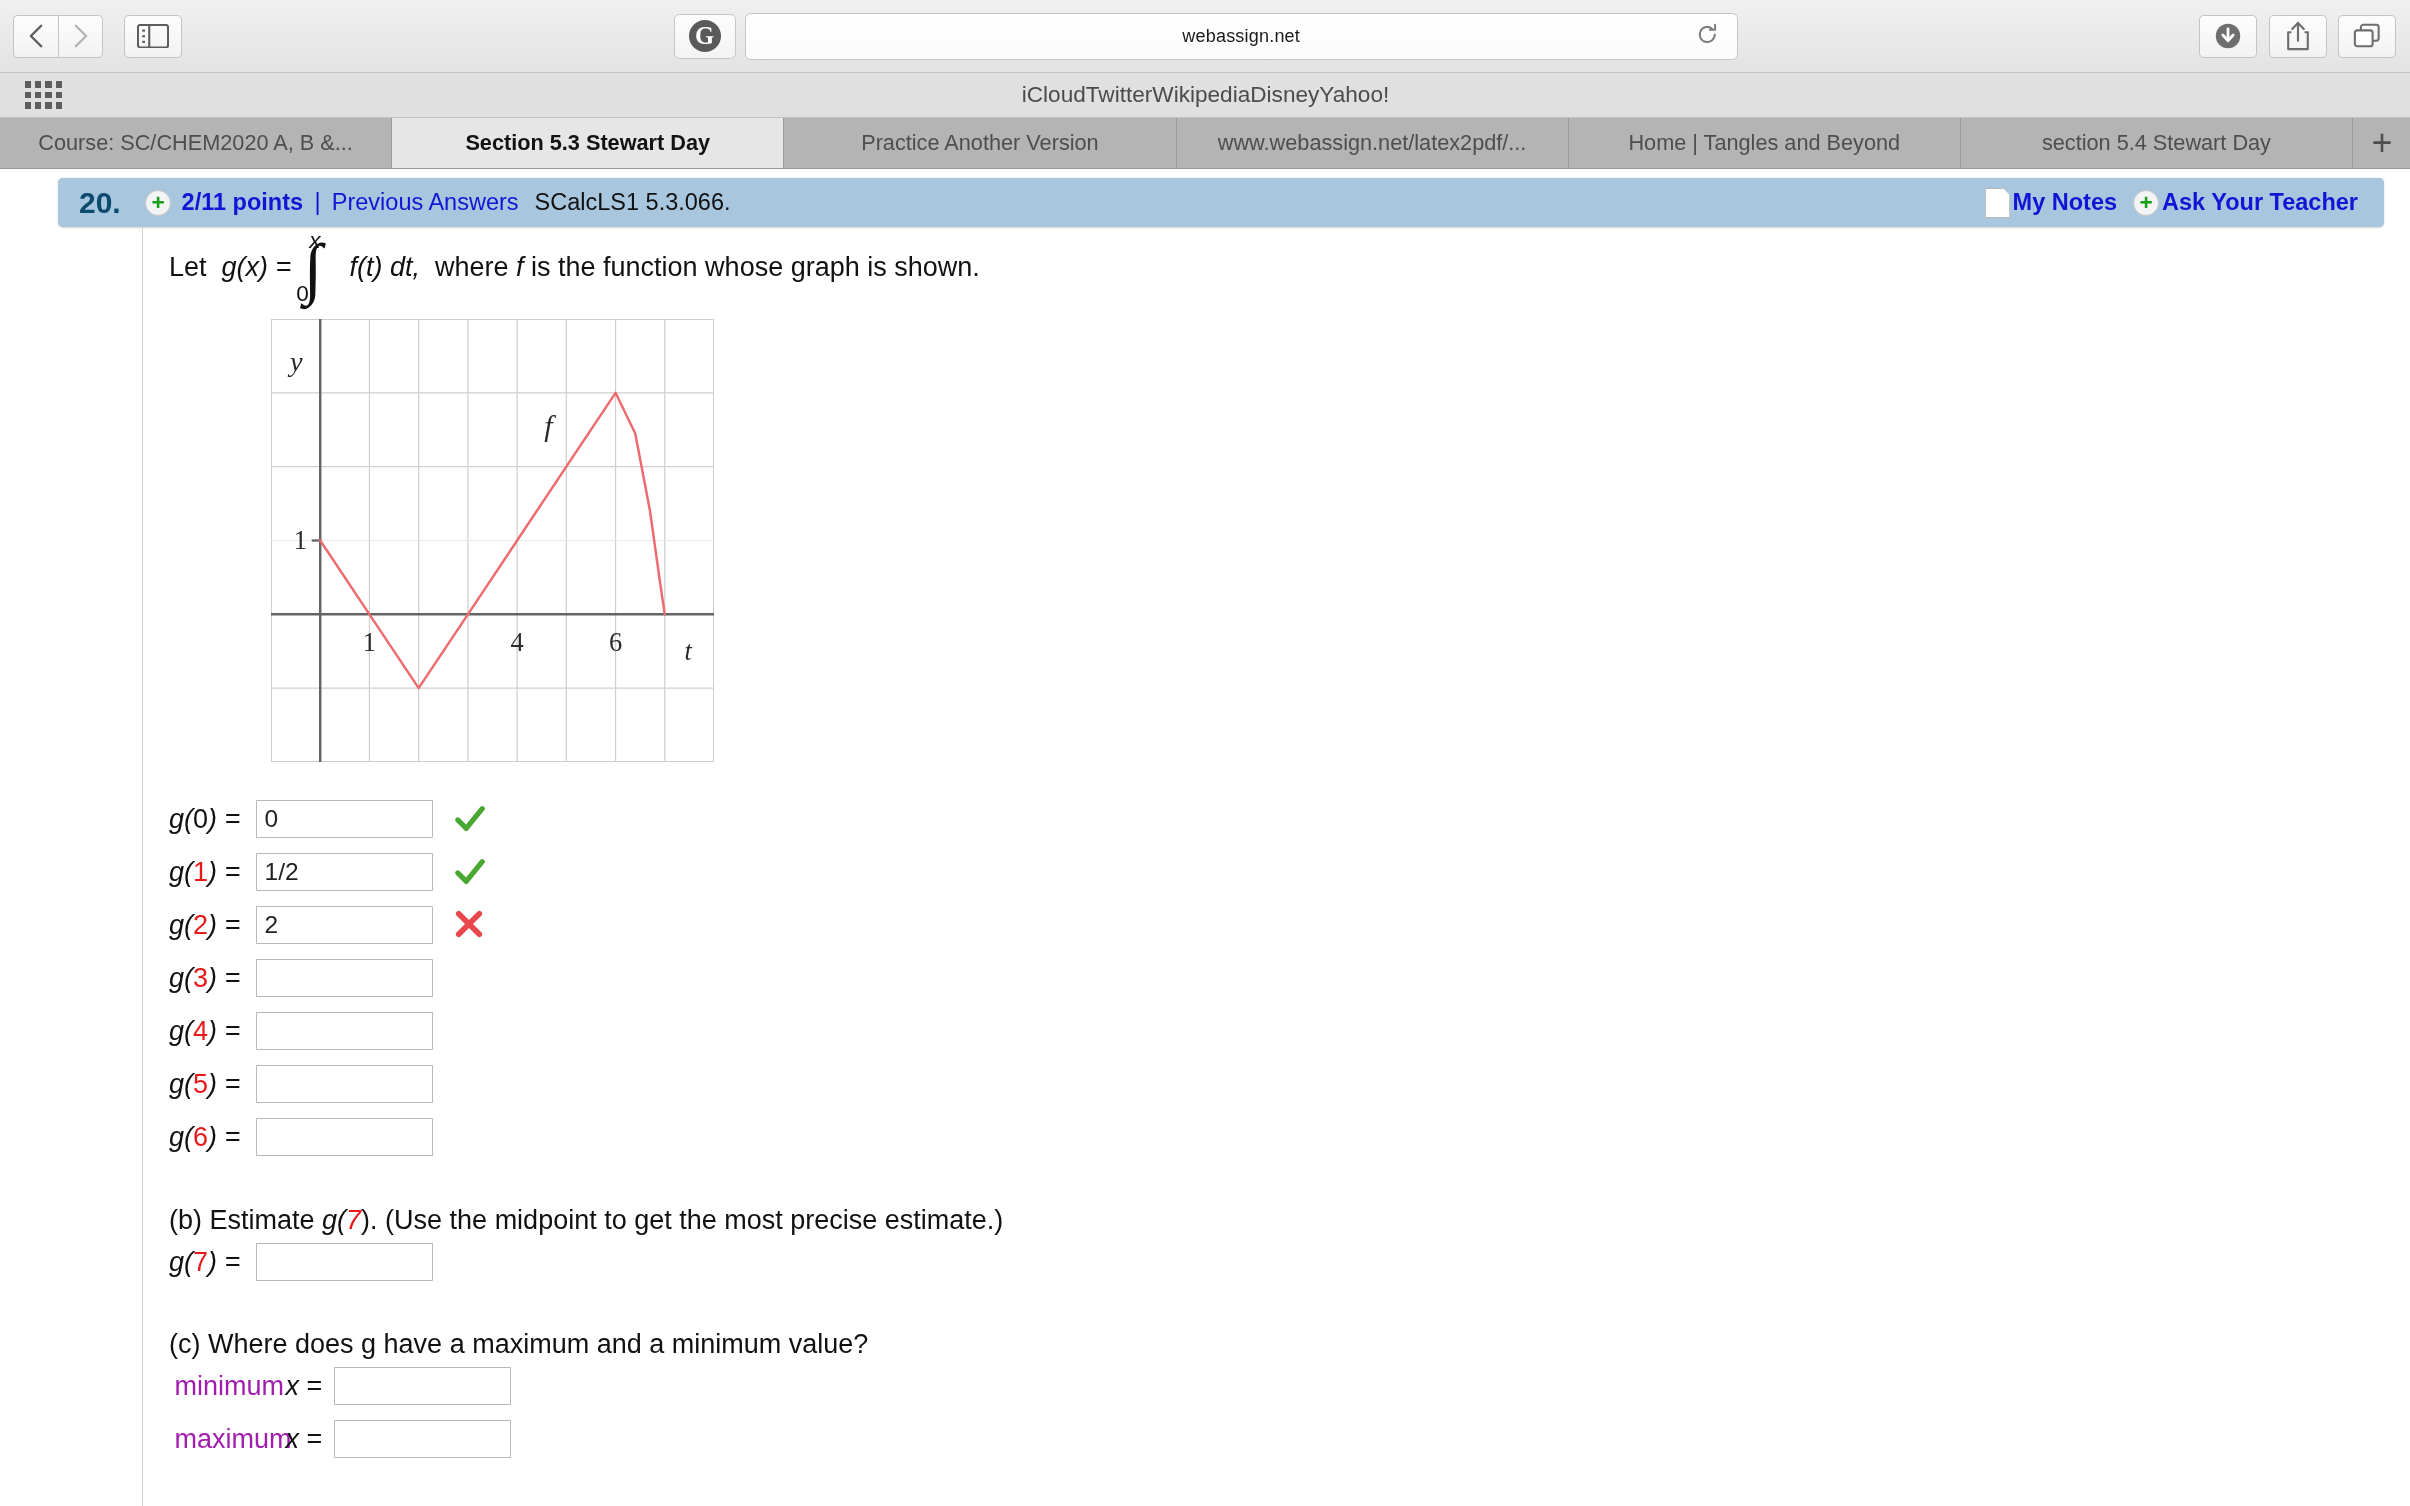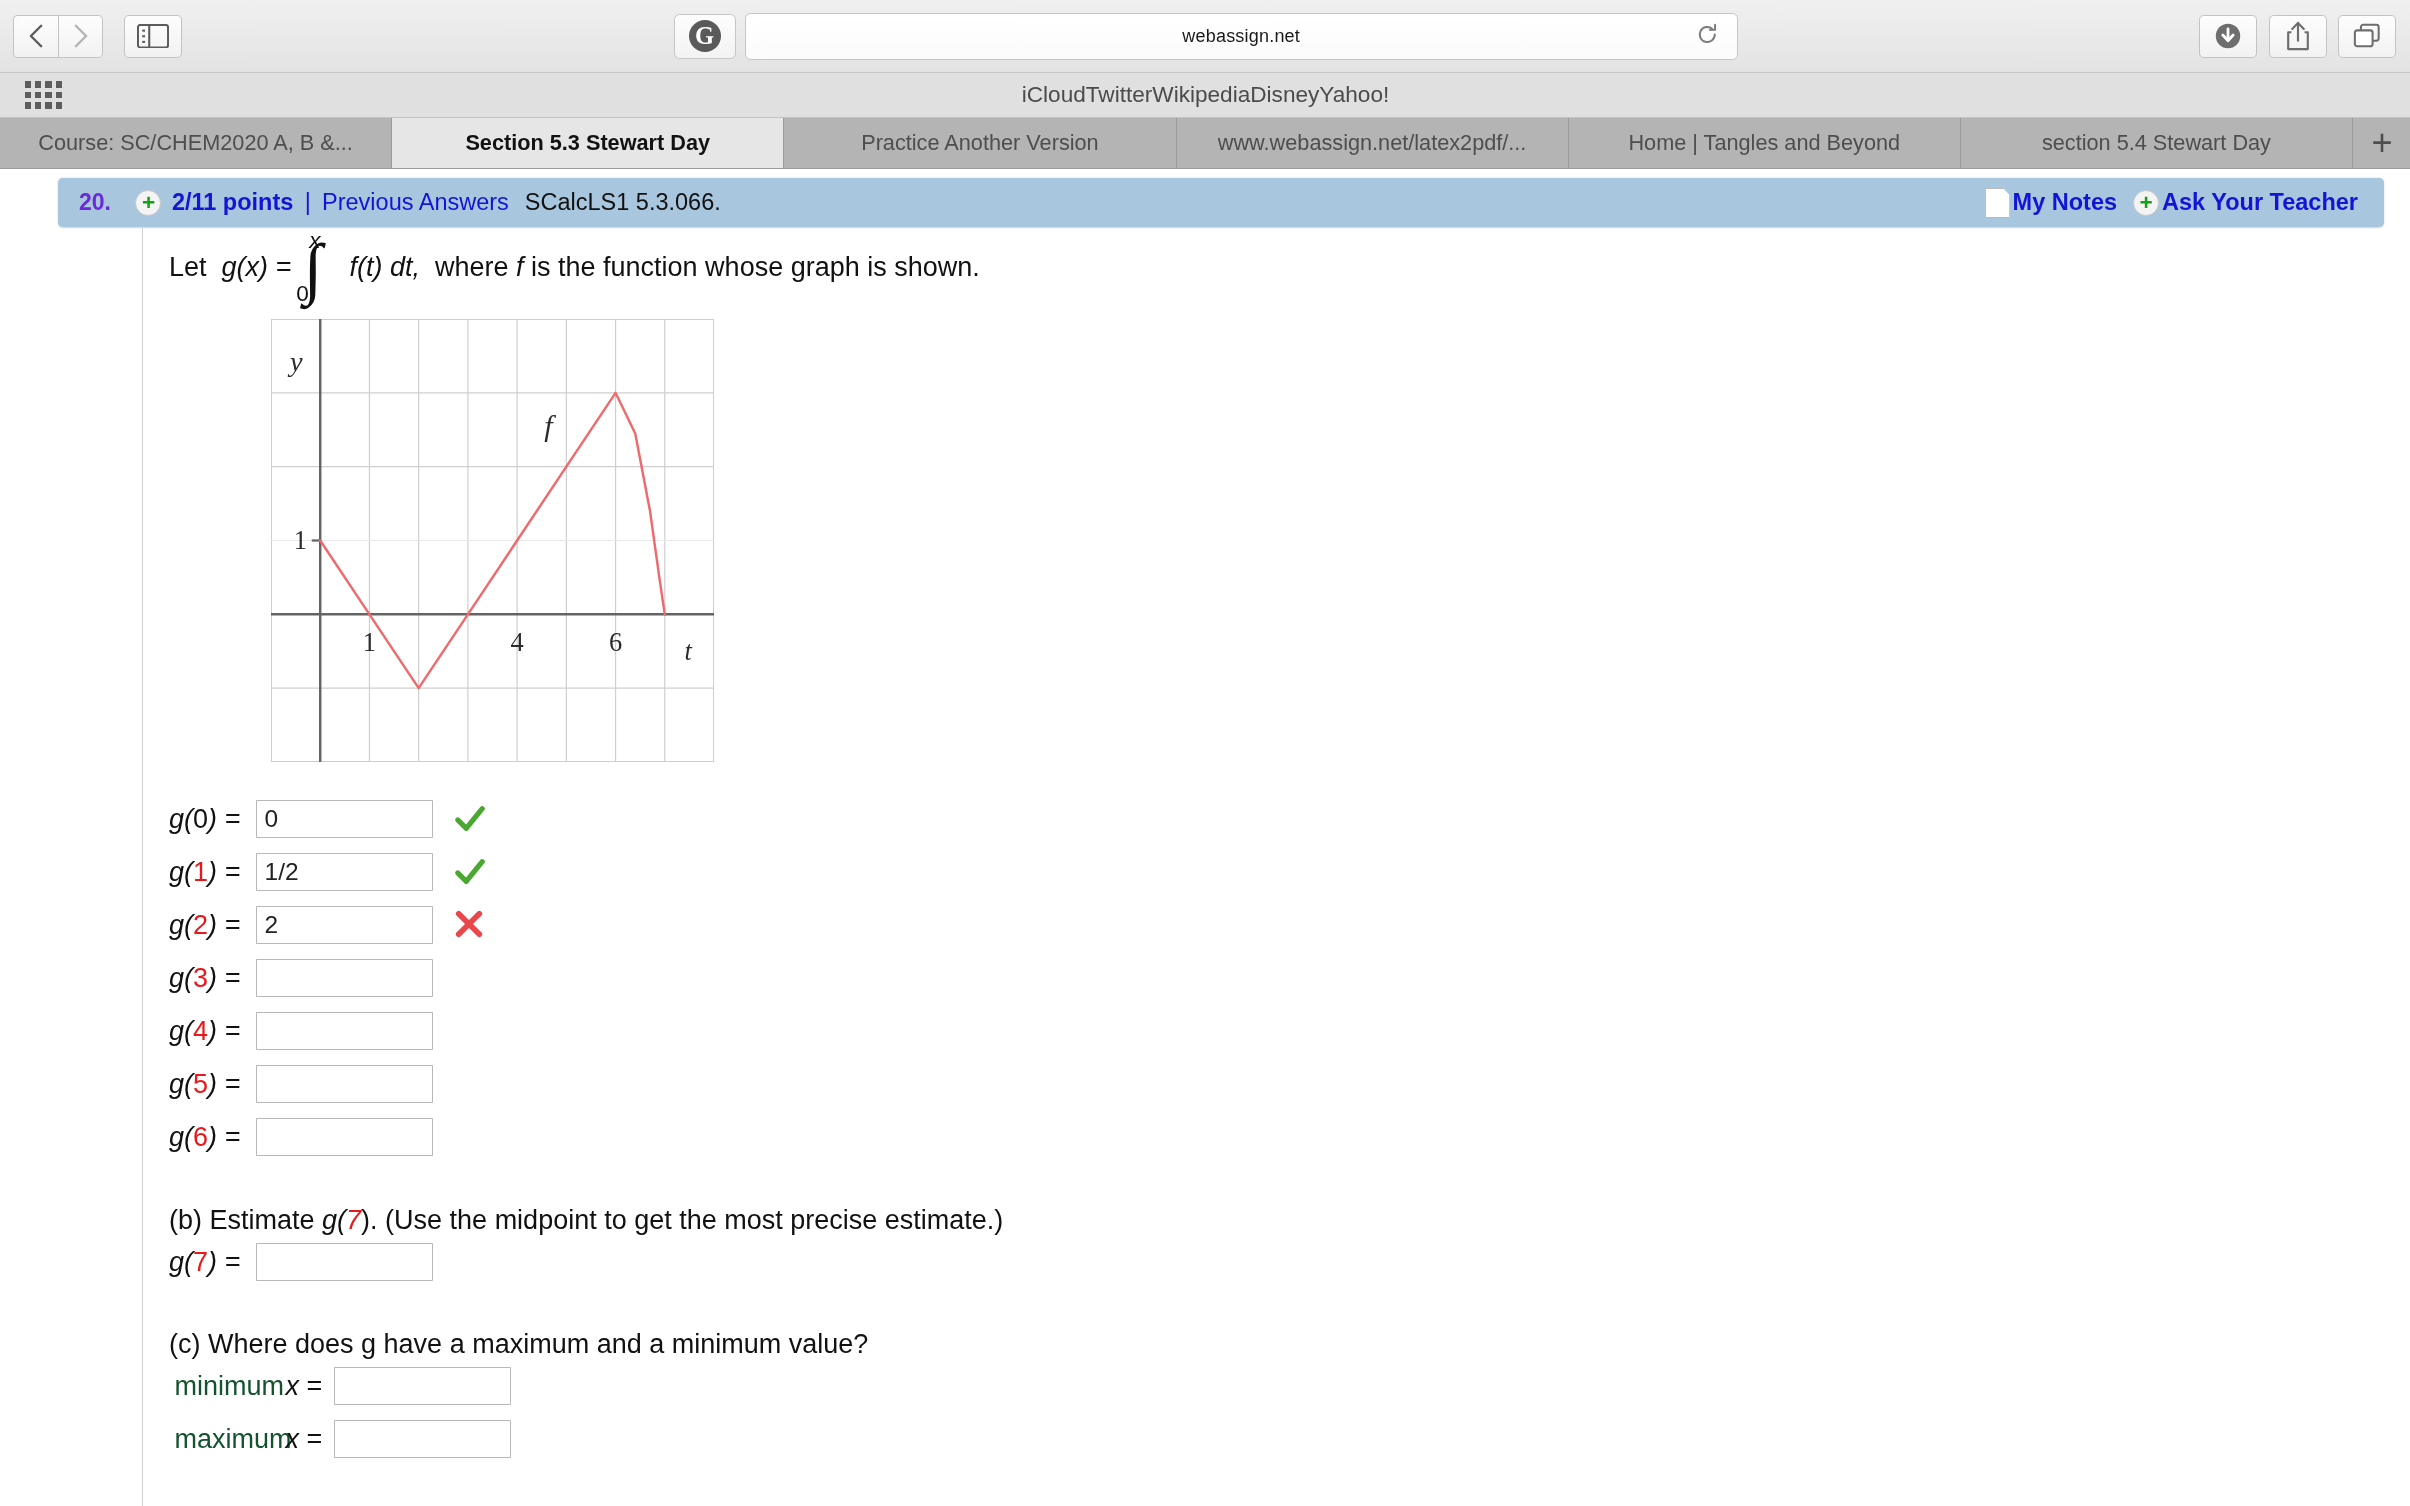--- a/index.html
+++ b/index.html
@@ -119,21 +119,21 @@
   .page { flex: 1; background: #fff; position: relative; overflow: hidden; }
 
   .q-header {
     margin: 9.4px 0 0 58px;
     width: 2326px; height: 49px;
     background: #a8c6dd;
     border-radius: 4.7px;
     display: flex; align-items: center;
     box-shadow: 0 0.9px 1.9px rgba(0,0,0,.18);
   }
-  .q-num { font-size: 23px; font-weight: bold; color: #6d28d9; margin-left: 21px; text-align: right; }
+  .q-num { font-size: 30px; font-weight: bold; color: #0c4a6e; margin-left: 21px; text-align: right; }
   .plus-badge {
     width: 26px; height: 26px; border-radius: 50%;
     background: #f4f4f4; border: 0.9px solid #c8c8c8;
     display: inline-flex; align-items: center; justify-content: center;
     margin-left: 24.5px; flex: none;
     color: #16a016; font-size: 22.6px; font-weight: bold; line-height: 1;
   }
   .q-points { font-size: 23.5px; font-weight: bold; color: #1414d6; margin-left: 10.4px; }
   .q-sep { font-size: 23.5px; color: #1414d6; margin: 0 11.3px; }
   .q-prev { font-size: 23.5px; color: #1414d6; }
@@ -182,21 +182,21 @@
   .anslabel { font-size: 27px; color: #111; width: 87px; }
   .ansinput {
     width: 177px; height: 38px;
     border: 0.9px solid #b8b8b8; background: #fff;
     font-size: 24.5px; color: #222;
     padding: 0 7.5px; font-family: "Liberation Sans", sans-serif;
     border-radius: 0.9px;
   }
   .mark { margin-left: 21px; width: 32px; height: 32px; display: inline-block; }
 
-  .clabel { font-size: 27px; color: #14532d; width: 111px; display: inline-block; margin-left: 5.6px; }
+  .clabel { font-size: 27px; color: #a21caf; width: 111px; display: inline-block; margin-left: 5.6px; }
   .cxeq   { font-size: 27px; color: #111; font-style: italic; margin-right: 11.3px; }
   .cxeq b { font-style: normal; font-weight: normal; }
 </style>
 </head>
 <body>
 
 <div class="browser">
 
   <div class="toolbar">
     <div class="nav-group">

